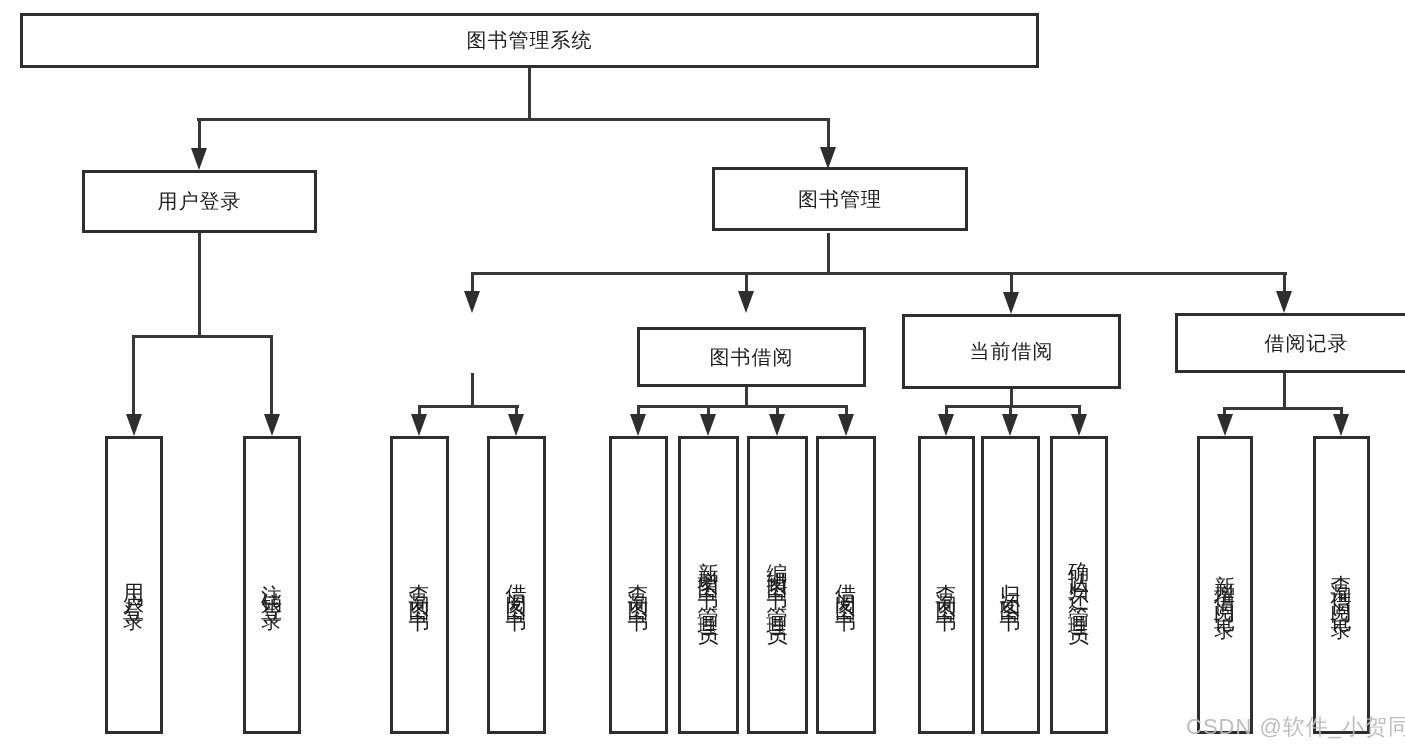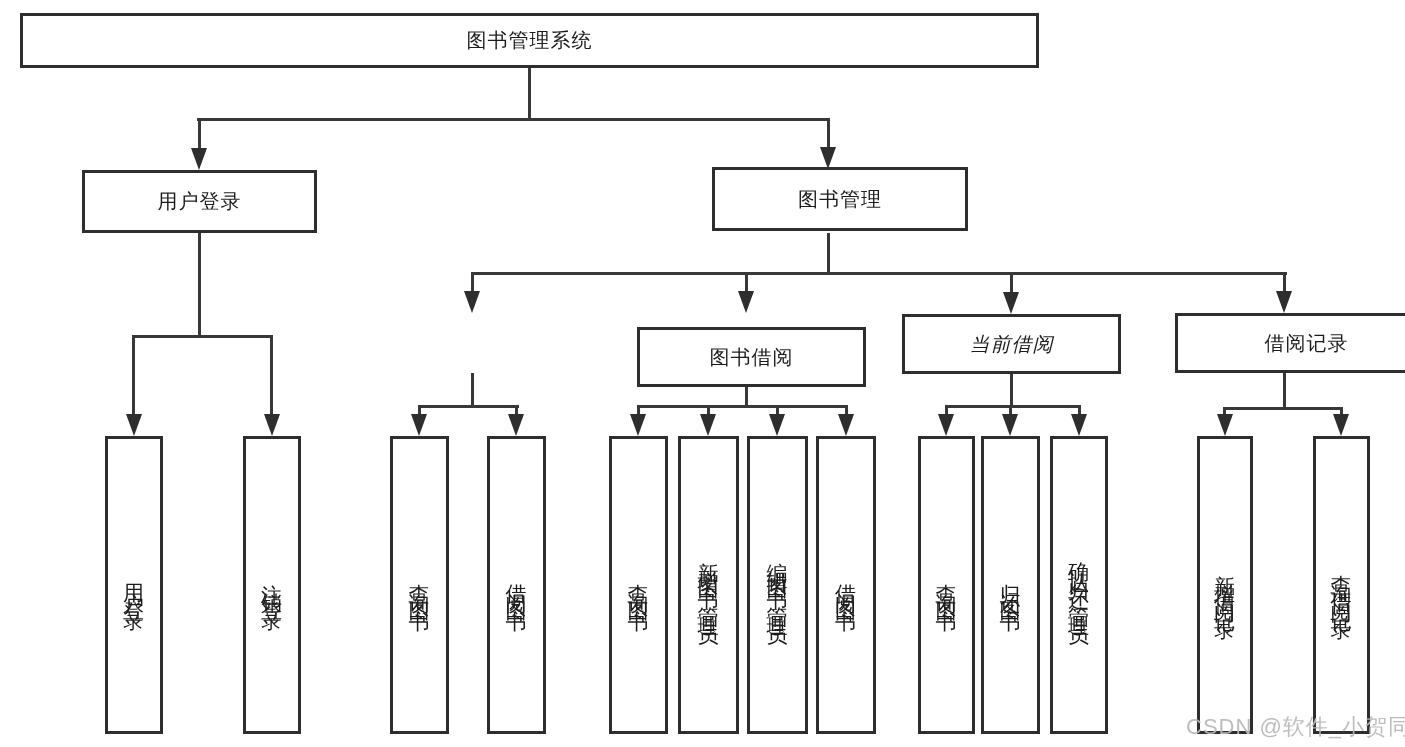--- a/index.html
+++ b/index.html
@@ -131,21 +131,21 @@
   <div class="node" style="left:82px; top:170px; width:235px; height:63px;">
     <span class="lbl">用户登录</span>
   </div>
   <div class="node" style="left:712px; top:167px; width:256px; height:64px;">
     <span class="lbl">图书管理</span>
   </div>
 
   <div class="node" style="left:637px; top:295px; width:229px; height:60px;margin-top:32px;">
     <span class="lbl">图书借阅</span>
   </div>
-  <div class="node" style="left:902px; top:314px; width:219px; height:60px;font-style:italic;">
+  <div class="node" style="left:902px; top:314px; width:219px; height:75px;">
     <span class="lbl">当前借阅</span>
   </div>
   <div class="node" style="left:1175px; top:313px; width:263px; height:60px;">
     <span class="lbl">借阅记录</span>
   </div>
 
   <div class="node vert" style="left:105px; top:436px; width:58px; height:298px;">
     <span class="lbl">用户登录</span>
   </div>
   <div class="node vert" style="left:243px; top:436px; width:58px; height:298px;">

